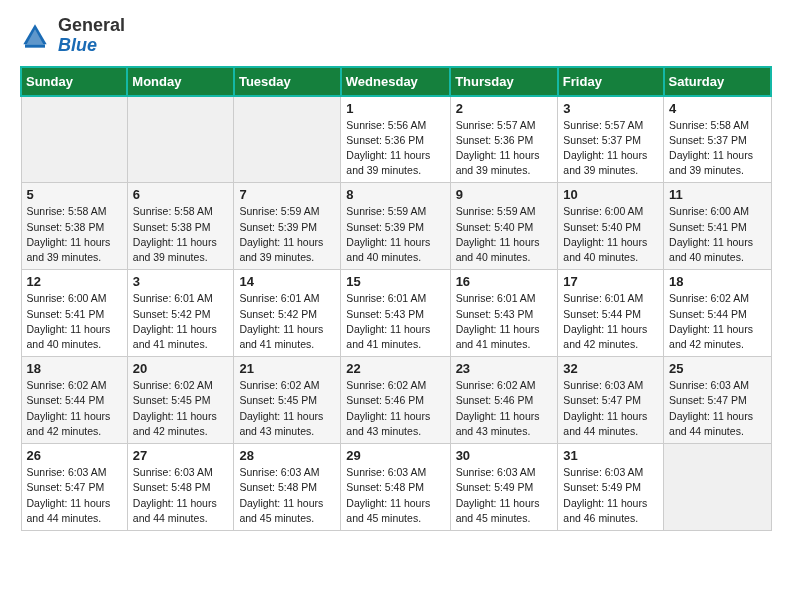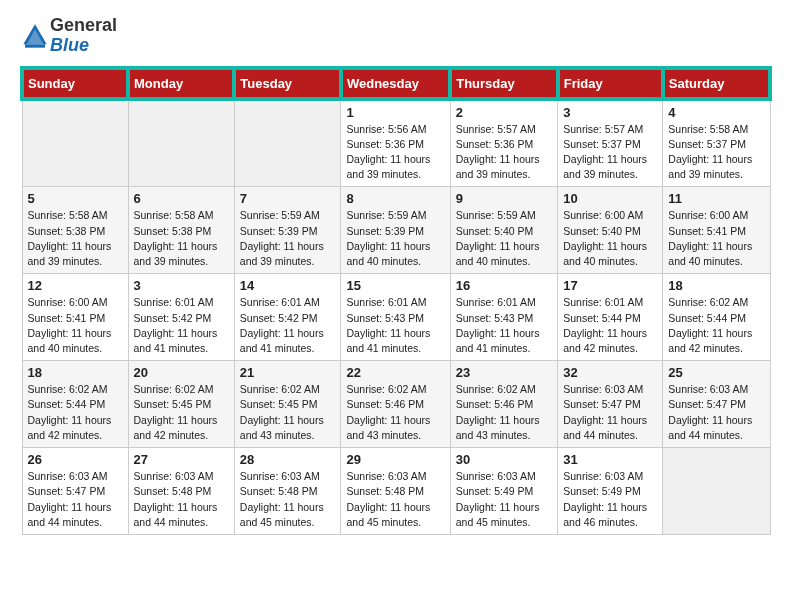--- a/index.html
+++ b/index.html
@@ -15,21 +15,21 @@
     }
     .header {
       display: flex;
       align-items: flex-start;
       justify-content: space-between;
       margin-bottom: 10px;
     }
     .logo {
       display: flex;
       align-items: center;
-      gap: 0;
+      gap: 8px;
     }
     .logo-text {
       font-size: 18px;
       font-weight: bold;
       line-height: 1.1;
     }
     .logo-general { color: #333; }
     .logo-blue { color: #1a6bb5; font-style: italic; }
     .logo-icon {
       width: 30px;
@@ -48,27 +48,27 @@
       font-size: 15px;
       color: #444;
       margin-top: 2px;
     }
     .calendar {
       width: 100%;
       border-collapse: collapse;
       margin-top: 4px;
     }
     .calendar th {
-      background: #b91c1c;
+      background: #15803d;
       color: #fff;
       font-size: 13px;
       font-weight: bold;
       padding: 6px 4px;
       text-align: left;
-      border: 4px solid #14b8a6;
+      border: 2px solid #14b8a6;
     }
     .calendar td {
       border: 1px solid #ccc;
       vertical-align: top;
       padding: 4px 5px;
       width: 113px;
       min-height: 80px;
       font-size: 11px;
       color: #222;
       background: #fff;

